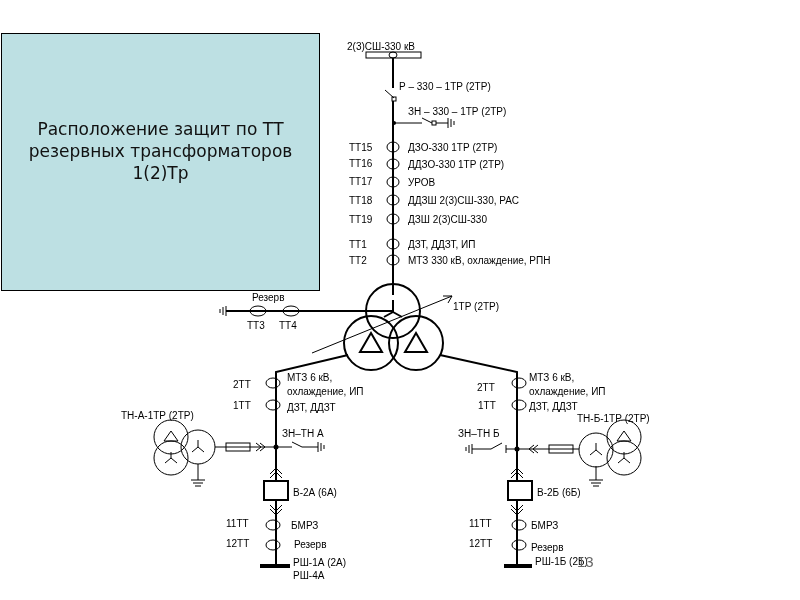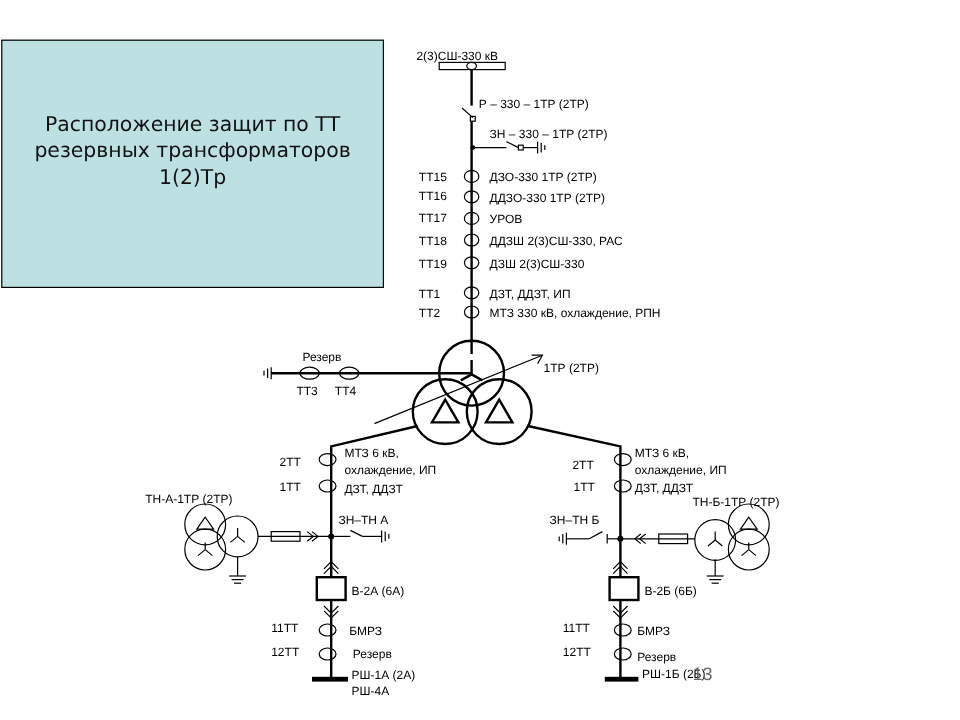--- a/index.html
+++ b/index.html
@@ -1,18 +1,18 @@
 <!DOCTYPE html>
 <html><head>
 <meta charset="utf-8">
 <style>
   html, body { margin:0; padding:0; background:#ffffff; }
   body { width:800px; height:600px; position:relative; overflow:hidden; font-family:"Liberation Sans", sans-serif; }
   .title-box {
-    position:absolute; left:1px; top:33px; width:319px; height:207px;
+    position:absolute; left:1px; top:33px; width:319px; height:258px;
     background:#bde0e3; border:1px solid #000; box-sizing:border-box;
     display:flex; align-items:center; justify-content:center; text-align:center;
   }
   .title-text { font-family:"DejaVu Sans", sans-serif; font-size:17px; line-height:22px; color:#111; white-space:pre-line; margin-top:-22px; }
   svg { position:absolute; left:0; top:0; }
   svg text { font-family:"Liberation Sans", sans-serif; font-size:10px; fill:#000; }
   .ln { stroke:#000; stroke-width:1; fill:none; }
   .bold { stroke:#000; stroke-width:2; fill:none; }
   .ct { stroke:#000; stroke-width:1; fill:none; }
 </style>

